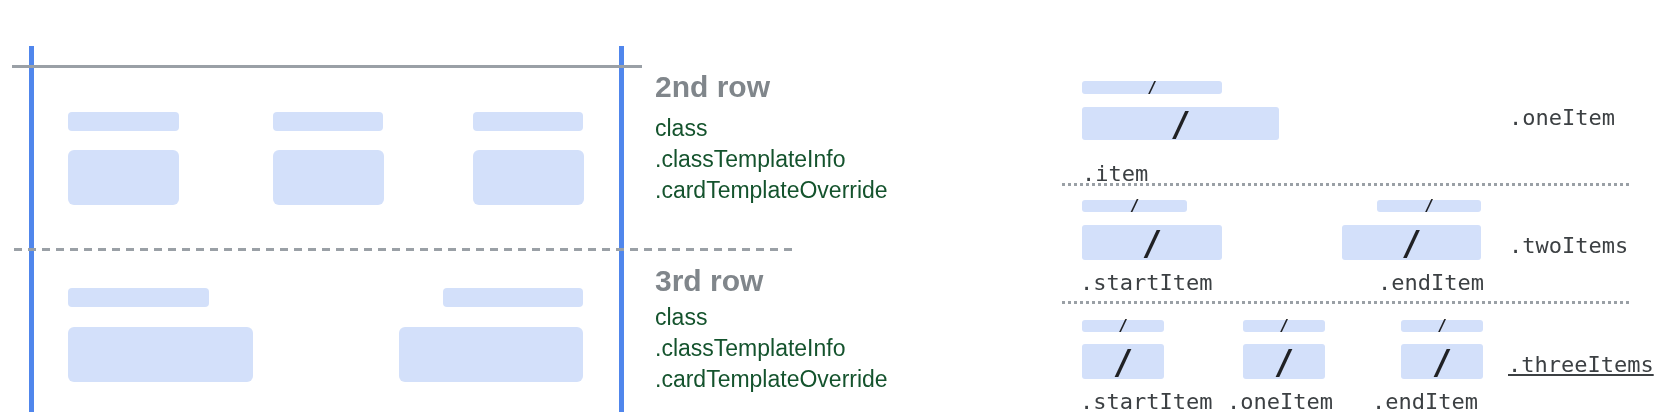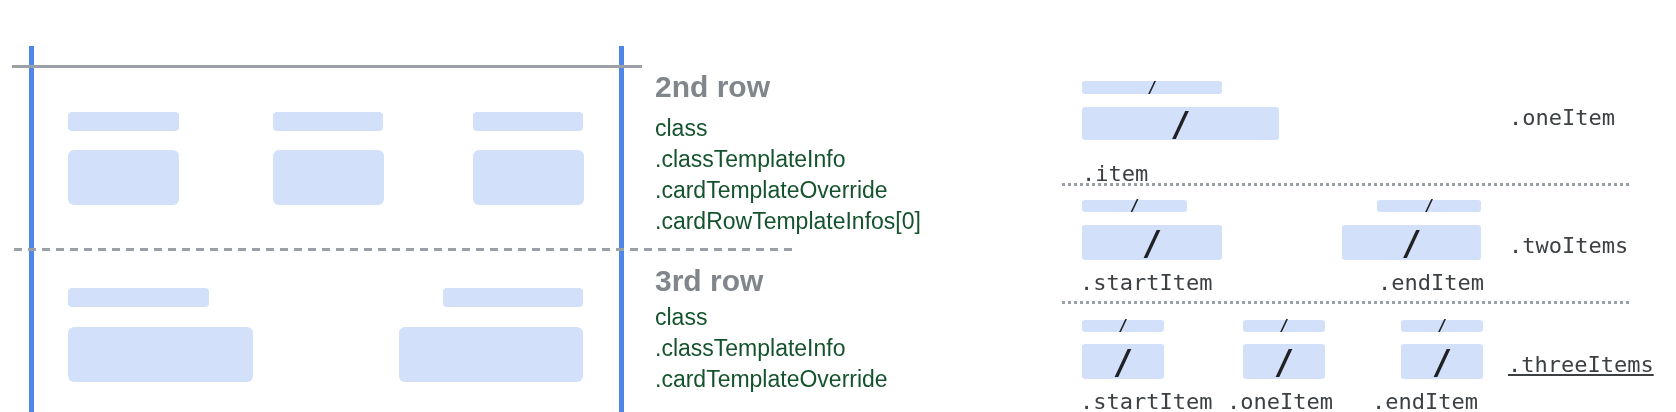--- a/index.html
+++ b/index.html
@@ -84,21 +84,20 @@
     <div class="ph-bar" style="left:443px; top:249px; width:140px; height:19px;"></div>
     <div class="ph-block" style="left:399px; top:288px; width:184px; height:55px;"></div>
   </div>
 
   <div>
     <div class="row-heading" style="left:655px; top:31px;">2nd row</div>
     <div class="code-block" style="left:655px; top:74px;">
       <div>class</div>
       <div>.classTemplateInfo</div>
       <div>.cardTemplateOverride</div>
-      <div>.cardRowTemplateInfos[0]</div>
     </div>
   </div>
 
   <div>
     <div class="row-heading" style="left:655px; top:225px;">3rd row</div>
     <div class="code-block" style="left:655px; top:263px;">
       <div>class</div>
       <div>.classTemplateInfo</div>
       <div>.cardTemplateOverride</div>
     </div>

